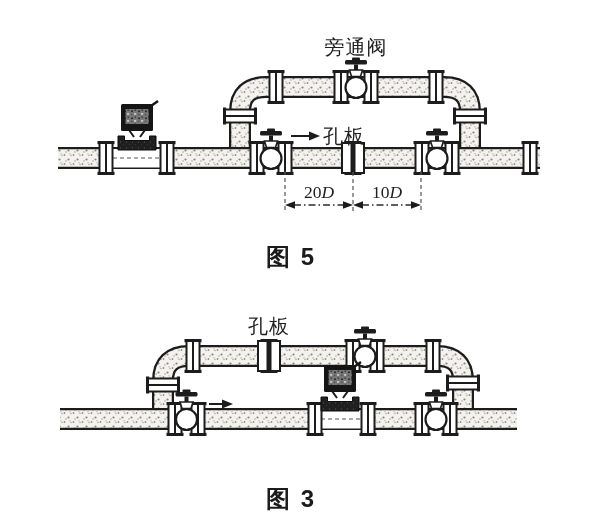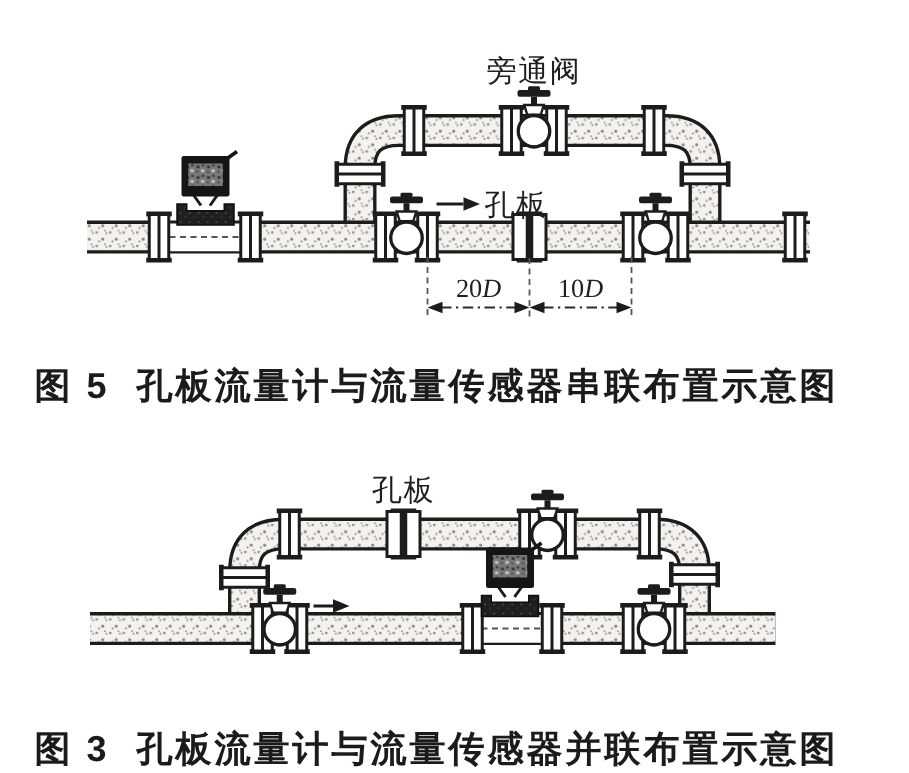--- a/index.html
+++ b/index.html
@@ -155,21 +155,20 @@
     <g>
       <line class="dimline" x1="362" y1="205" x2="412" y2="205"></line>
       <polygon class="dimhead" points="353,205 363,201.2 363,208.8"></polygon>
       <polygon class="dimhead" points="421,205 411,201.2 411,208.8"></polygon>
       <text class="dim" x="387" y="198" text-anchor="middle"><tspan>10</tspan><tspan class="it">D</tspan></text>
     </g>
   </svg>
 
   <div class="caption caption-2">
     <span>图 5</span>
-    <span>孔板流量计与流量传感器串联布置示意图</span>
   </div>
 
   <div class="fig3-block">
   <svg class="fig-svg" width="606" height="160" viewBox="0 0 606 160">
 
     <g>
       <path class="pipe-o" d="M 163 118 L 163 78 Q 163 53 189 53 L 437 53 Q 463 53 463 78 L 463 118"></path>
       <path class="pipe-f" d="M 163 118 L 163 78 Q 163 53 189 53 L 437 53 Q 463 53 463 78 L 463 118"></path>
     </g>
 
@@ -212,17 +211,16 @@
 
     <g>
       <use href="#flange" transform="translate(422,116)"></use>
       <use href="#flange" transform="translate(450,116)"></use>
       <use href="#valve" transform="translate(436,116)"></use>
     </g>
   </svg>
 
   <div class="caption caption-3">
     <span>图 3</span>
-    <span>孔板流量计与流量传感器并联布置示意图</span>
   </div>
   </div>
 
 </div>
 
 </body></html>

